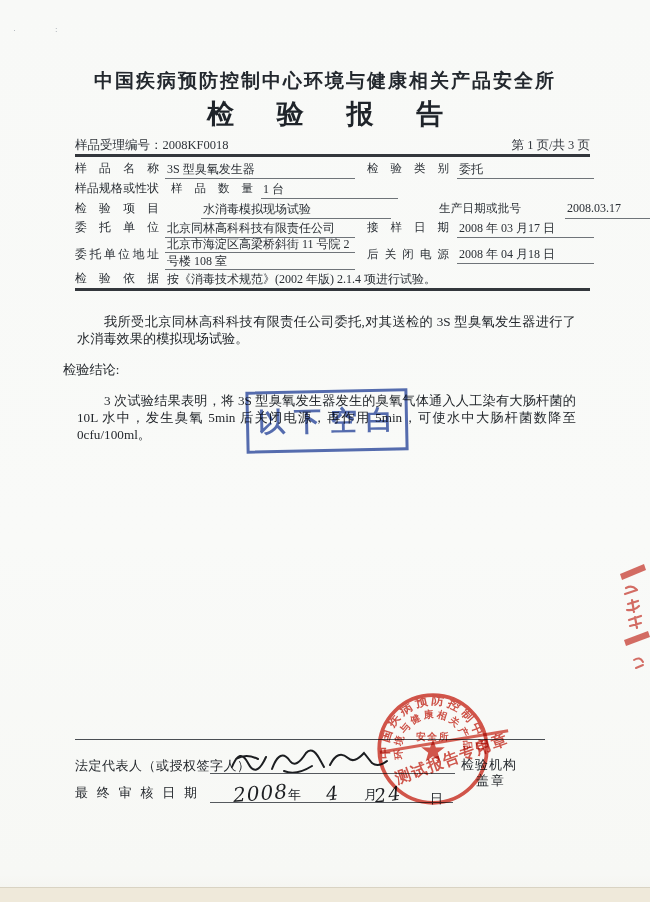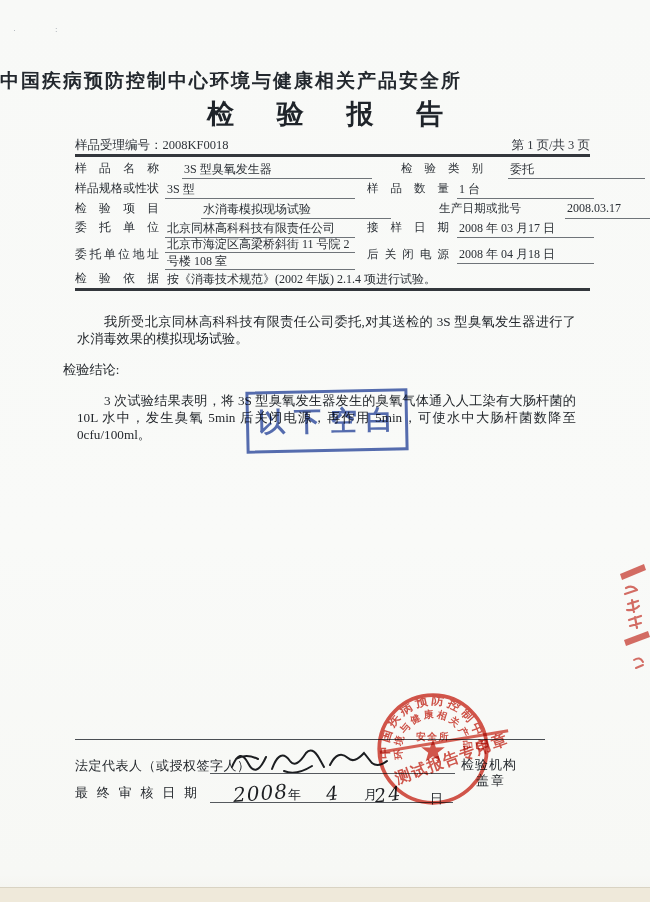--- a/index.html
+++ b/index.html
@@ -4,21 +4,21 @@
 <style>
   html,body{margin:0;padding:0;background:#e8e8e6;}
   .paper{
     position:relative; width:650px; height:902px; overflow:hidden;
     background:linear-gradient(180deg,#f8f9f7 0%,#f9faf8 60%,#f7f8f5 97%,#f3f2ec 100%);
     font-family:"Liberation Serif","DejaVu Serif",serif;
     color:#2b2b2b;
   }
   .abs{position:absolute;}
   .speck{position:absolute;color:#9aa0a8;font-size:9px;}
-  .inst-title{left:0;right:0;top:68px;text-align:left;font-size:19px;letter-spacing:2px;color:#23282e;font-weight:600;}
+  .inst-title{left:0;right:0;top:68px;text-align:center;font-size:19px;letter-spacing:2px;color:#23282e;font-weight:600;}
   .report-title{left:0;right:0;top:96px;text-align:center;font-size:27px;font-weight:700;letter-spacing:18px;padding-left:18px;color:#1f242a;}
   .hdr-row{left:75px;top:137px;width:515px;font-size:12.5px;display:flex;justify-content:space-between;color:#30353b;}
   .rule{left:75px;width:515px;background:#33373c;}
   .rule-1{top:154px;height:2.6px;}
   .rule-2{top:288px;height:3px;}
   .sep-line{left:75px;top:739px;width:470px;height:1.2px;background:#4a4e53;}
 
   
   .trow{position:absolute;left:75px;width:515px;display:flex;font-size:12px;color:#2a2f35;}
   .tlabel{width:84px;text-align:justify;text-align-last:justify;flex:none;font-size:11.8px;letter-spacing:0;}
@@ -81,29 +81,28 @@
 
   <div class="abs inst-title">中国疾病预防控制中心环境与健康相关产品安全所</div>
   <div class="abs report-title">检 验 报 告</div>
 
   <div class="abs hdr-row">
     <span><span>样品受理编号：</span><span>2008KF0018</span></span>
     <span>第 1 页/共 3 页</span>
   </div>
   <div class="abs rule rule-1"></div>
 
-  <div class="trow" style="top:161px;gap:17px;">
+  <div class="trow" style="top:161px;">
     <span class="tlabel">样品名称</span>
     <span class="tvalue lval uline">3S 型臭氧发生器</span>
     <span class="rlabel">检验类别</span>
     <span class="tvalue rval uline">委托</span>
   </div>
   <div class="trow" style="top:181px;">
     <span class="tlabel">样品规格或性状</span>
-    <span class="tvalue lval uline">3S 型</span>
     <span class="rlabel">样品数量</span>
     <span class="tvalue rval uline">1 台</span>
   </div>
   <div class="trow" style="top:201px;gap:36px;">
     <span class="tlabel">检验项目</span>
     <span class="tvalue lval uline">水消毒模拟现场试验</span>
     <span class="rlabel">生产日期或批号</span>
     <span class="tvalue rval uline">2008.03.17</span>
   </div>
   <div class="trow" style="top:220px;">

